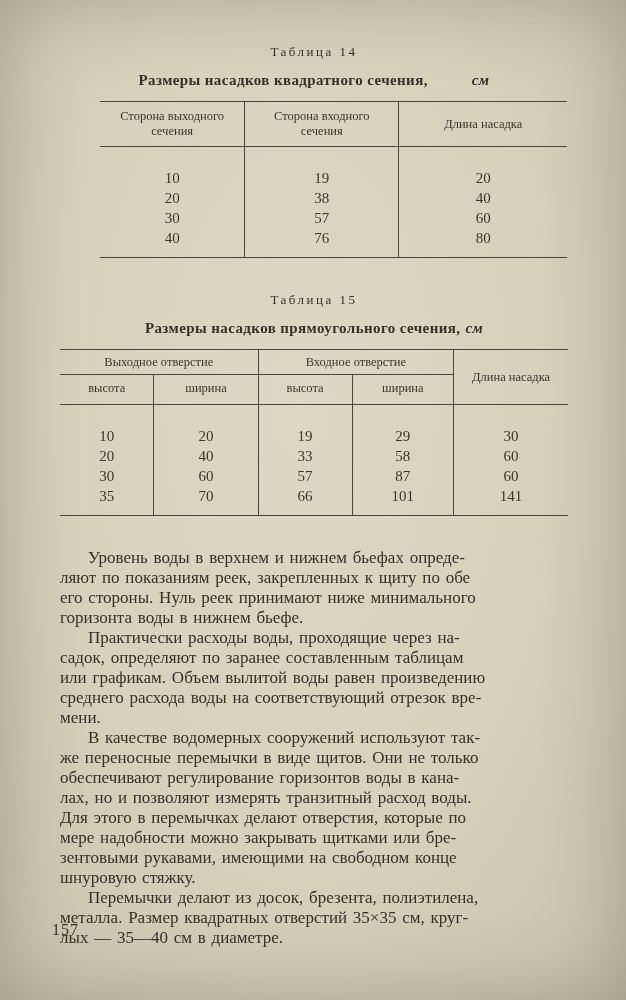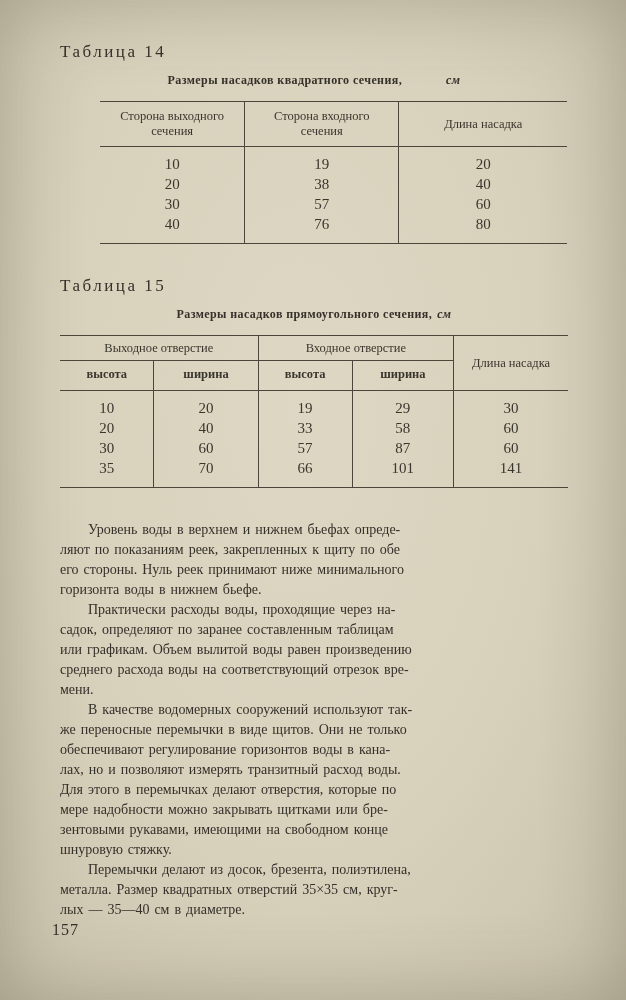--- a/index.html
+++ b/index.html
@@ -11,33 +11,33 @@
     margin: 0 auto;
     background: radial-gradient(ellipse at 48% 40%, #ded7c3 0%, #d8d1bc 52%, #c8c1ac 100%);
     box-shadow: inset 0 0 80px rgba(80, 70, 48, 0.32);
     font-family: "Liberation Serif", "DejaVu Serif", serif;
     color: #35312a;
     padding: 44px 58px 0 60px;
     overflow: hidden;
   }
 
   .table-label {
-    text-align: left;
-    font-size: 17px;
+    text-align: center;
+    font-size: 13px;
     letter-spacing: 2.5px;
     line-height: 15px;
     margin-bottom: 12px;
     font-family: Liberation Serif, serif;
   }
   .label15 { margin-top: 34px; }
 
   .table-title {
     text-align: center;
     font-weight: bold;
-    font-size: 12px;
+    font-size: 15px;
     letter-spacing: 0.4px;
     line-height: 18px;
     margin-bottom: 12px;
   }
   .unit { font-style: italic; }
   .unit-wide { margin-left: 44px; }
   .unit-near { margin-left: 5px; }
 
   table {
     border-collapse: collapse;
@@ -53,36 +53,36 @@
   th {
     font-weight: normal;
     font-size: 12.5px;
     line-height: 15px;
     text-align: center;
     vertical-align: middle;
     white-space: pre-line;
     padding: 7px 4px;
   }
   .t15 th.group { border-bottom: 1px solid #4a463c; padding: 5px 4px 4px; }
-  .t15 tr.sub th { padding: 6px 2px 8px; font-weight: bold; }
+  .t15 tr.sub th { padding: 6px 2px 8px; }
 
   td {
     text-align: center;
     padding: 0 4px;
     line-height: 20px;
   }
-  tbody tr:first-child td { padding-top: 7px; }
+  tbody tr:first-child td { padding-top: 21px; }
   tbody tr:last-child td { padding-bottom: 9px; }
 
   .t14 th + th, .t14 td + td,
   .t15 th + th, .t15 td + td { border-left: 1px solid #4a463c; }
 
   .bodytext {
     margin-top: 32px;
-    font-size: 14px;
+    font-size: 17px;
     line-height: 20px;
     width: 508px;
     word-spacing: 1.5px;
     color: #34302a;
   }
   .bodytext p {
     white-space: pre-line;
     text-indent: 28px;
   }
 

